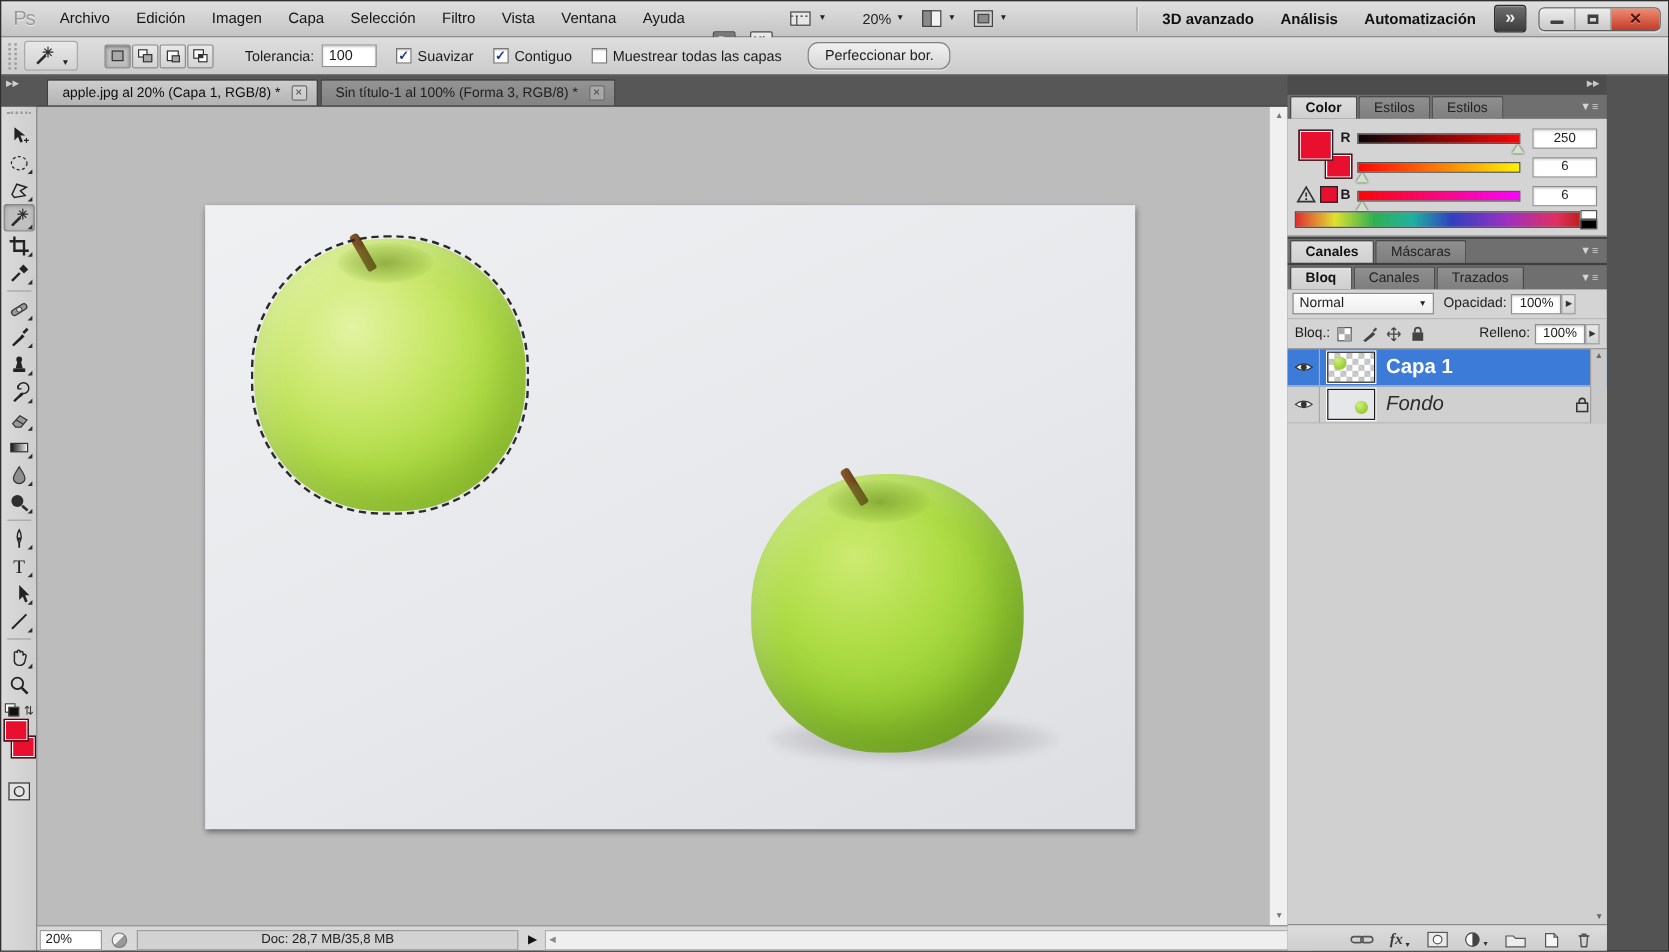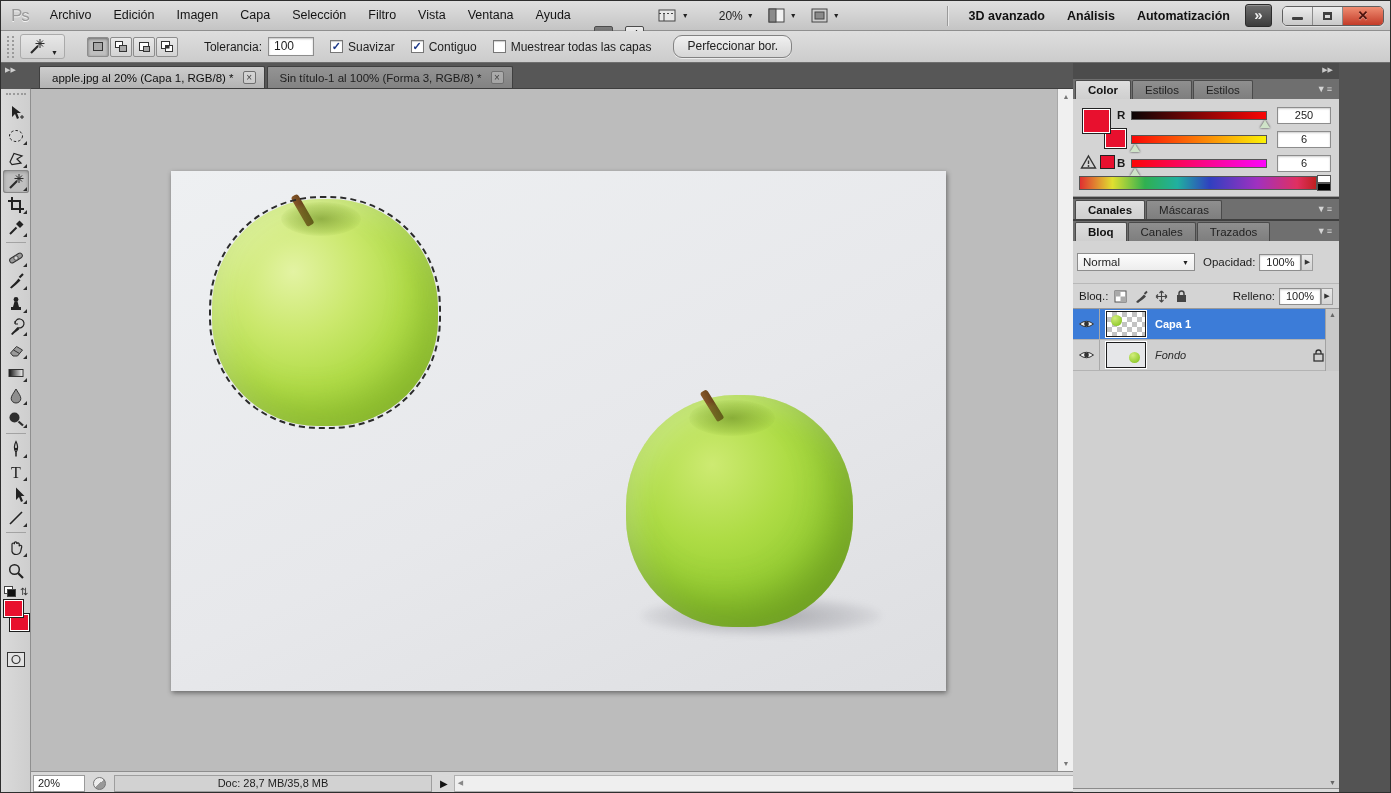--- a/index.html
+++ b/index.html
@@ -217,21 +217,21 @@
   .gamut-warn { position:absolute; left:7px; top:55px; }
   .gamut-swatch { position:absolute; left:27px; top:56px; width:15px; height:14px; background:var(--fg-red); border:1px solid #222; }
   .spectrum {
     position:absolute; left:6px; right:22px; bottom:6px; height:14px; border:1px solid #555;
     background:linear-gradient(to right, #e03030, #e0e030, #30b050, #20b0a0, #3040c0 55%, #a030c0 75%, #e03060 92%, #c02020);
   }
   .spec-white { position:absolute; right:8px; bottom:13px; width:14px; height:8px; background:#fff; border:1px solid #555; }
   .spec-black { position:absolute; right:8px; bottom:5px; width:14px; height:8px; background:#000; border:1px solid #555; }
 
   
-  .blend-row { display:flex; align-items:center; height:43px; padding:0 4px; border-bottom:1px solid #b8b8b8; }
+  .blend-row { display:flex; align-items:center; height:25px; padding:0 4px; border-bottom:1px solid #b8b8b8; }
   .blend-select {
     width:118px; height:18px; background:linear-gradient(#fdfdfd,#ededed); border:1px solid #8d8d8d;
     font-size:11.5px; padding:1px 5px; display:flex; justify-content:space-between; align-items:center;
   }
   .small-label { font-size:11.5px; margin-left:8px; }
   .pct-box {
     width:42px; height:17px; background:#fff; border:1px solid #8d8d8d; margin-left:4px;
     font-size:11px; text-align:center; line-height:15px; box-shadow:inset 0 1px 2px rgba(0,0,0,.2);
   }
   .spin-btn { width:12px; height:17px; font-size:7px; color:#333; border:1px solid #9d9d9d; background:linear-gradient(#e8e8e8,#d4d4d4); display:flex; align-items:center; justify-content:center; }
@@ -243,21 +243,21 @@
   .eye-cell { width:27px; height:100%; display:flex; align-items:center; justify-content:center; border-right:1px solid #a9a9a9; }
   .layer-thumb { width:40px; height:26px; border:1px solid #1d1d1d; margin-left:6px; position:relative; background:#e6e7e9; box-shadow:0 0 0 1px #fff; }
   .thumb-checker {
     background-color:#fff;
     background-image:linear-gradient(45deg,#c3c3c3 25%,transparent 25%,transparent 75%,#c3c3c3 75%),
                      linear-gradient(45deg,#c3c3c3 25%,transparent 25%,transparent 75%,#c3c3c3 75%);
     background-size:10px 10px; background-position:0 0,5px 5px;
   }
   .thumb-apple { position:absolute; width:11px; height:11px; border-radius:50%;
     background:radial-gradient(circle at 35% 30%, #d3ee7c, #95cd33 70%, #7fb32a); }
-  .layer-name { margin-left:9px; font-size:11px; }
+  .layer-name { margin-left:9px; font-size:17px; }
   .layer-row.selected .layer-name { font-weight:bold; }
   .layer-name.italic { font-style:italic; color:#2c2c2c; }
   .layer-lock { margin-left:auto; }
   .list-scroll {
     position:absolute; right:0; top:0; bottom:0; width:14px; background:#c9c9c9; border-left:1px solid #a2a2a2;
     display:flex; flex-direction:column; justify-content:space-between; align-items:center; font-size:7px; color:#666; padding:2px 0;
   }
   .layers-filler { background:#d0d0d0; }
   .layers-bottom {
     height:24px; background:linear-gradient(#dcdcdc,#cdcdcd); border-top:1px solid #8b8b8b;

